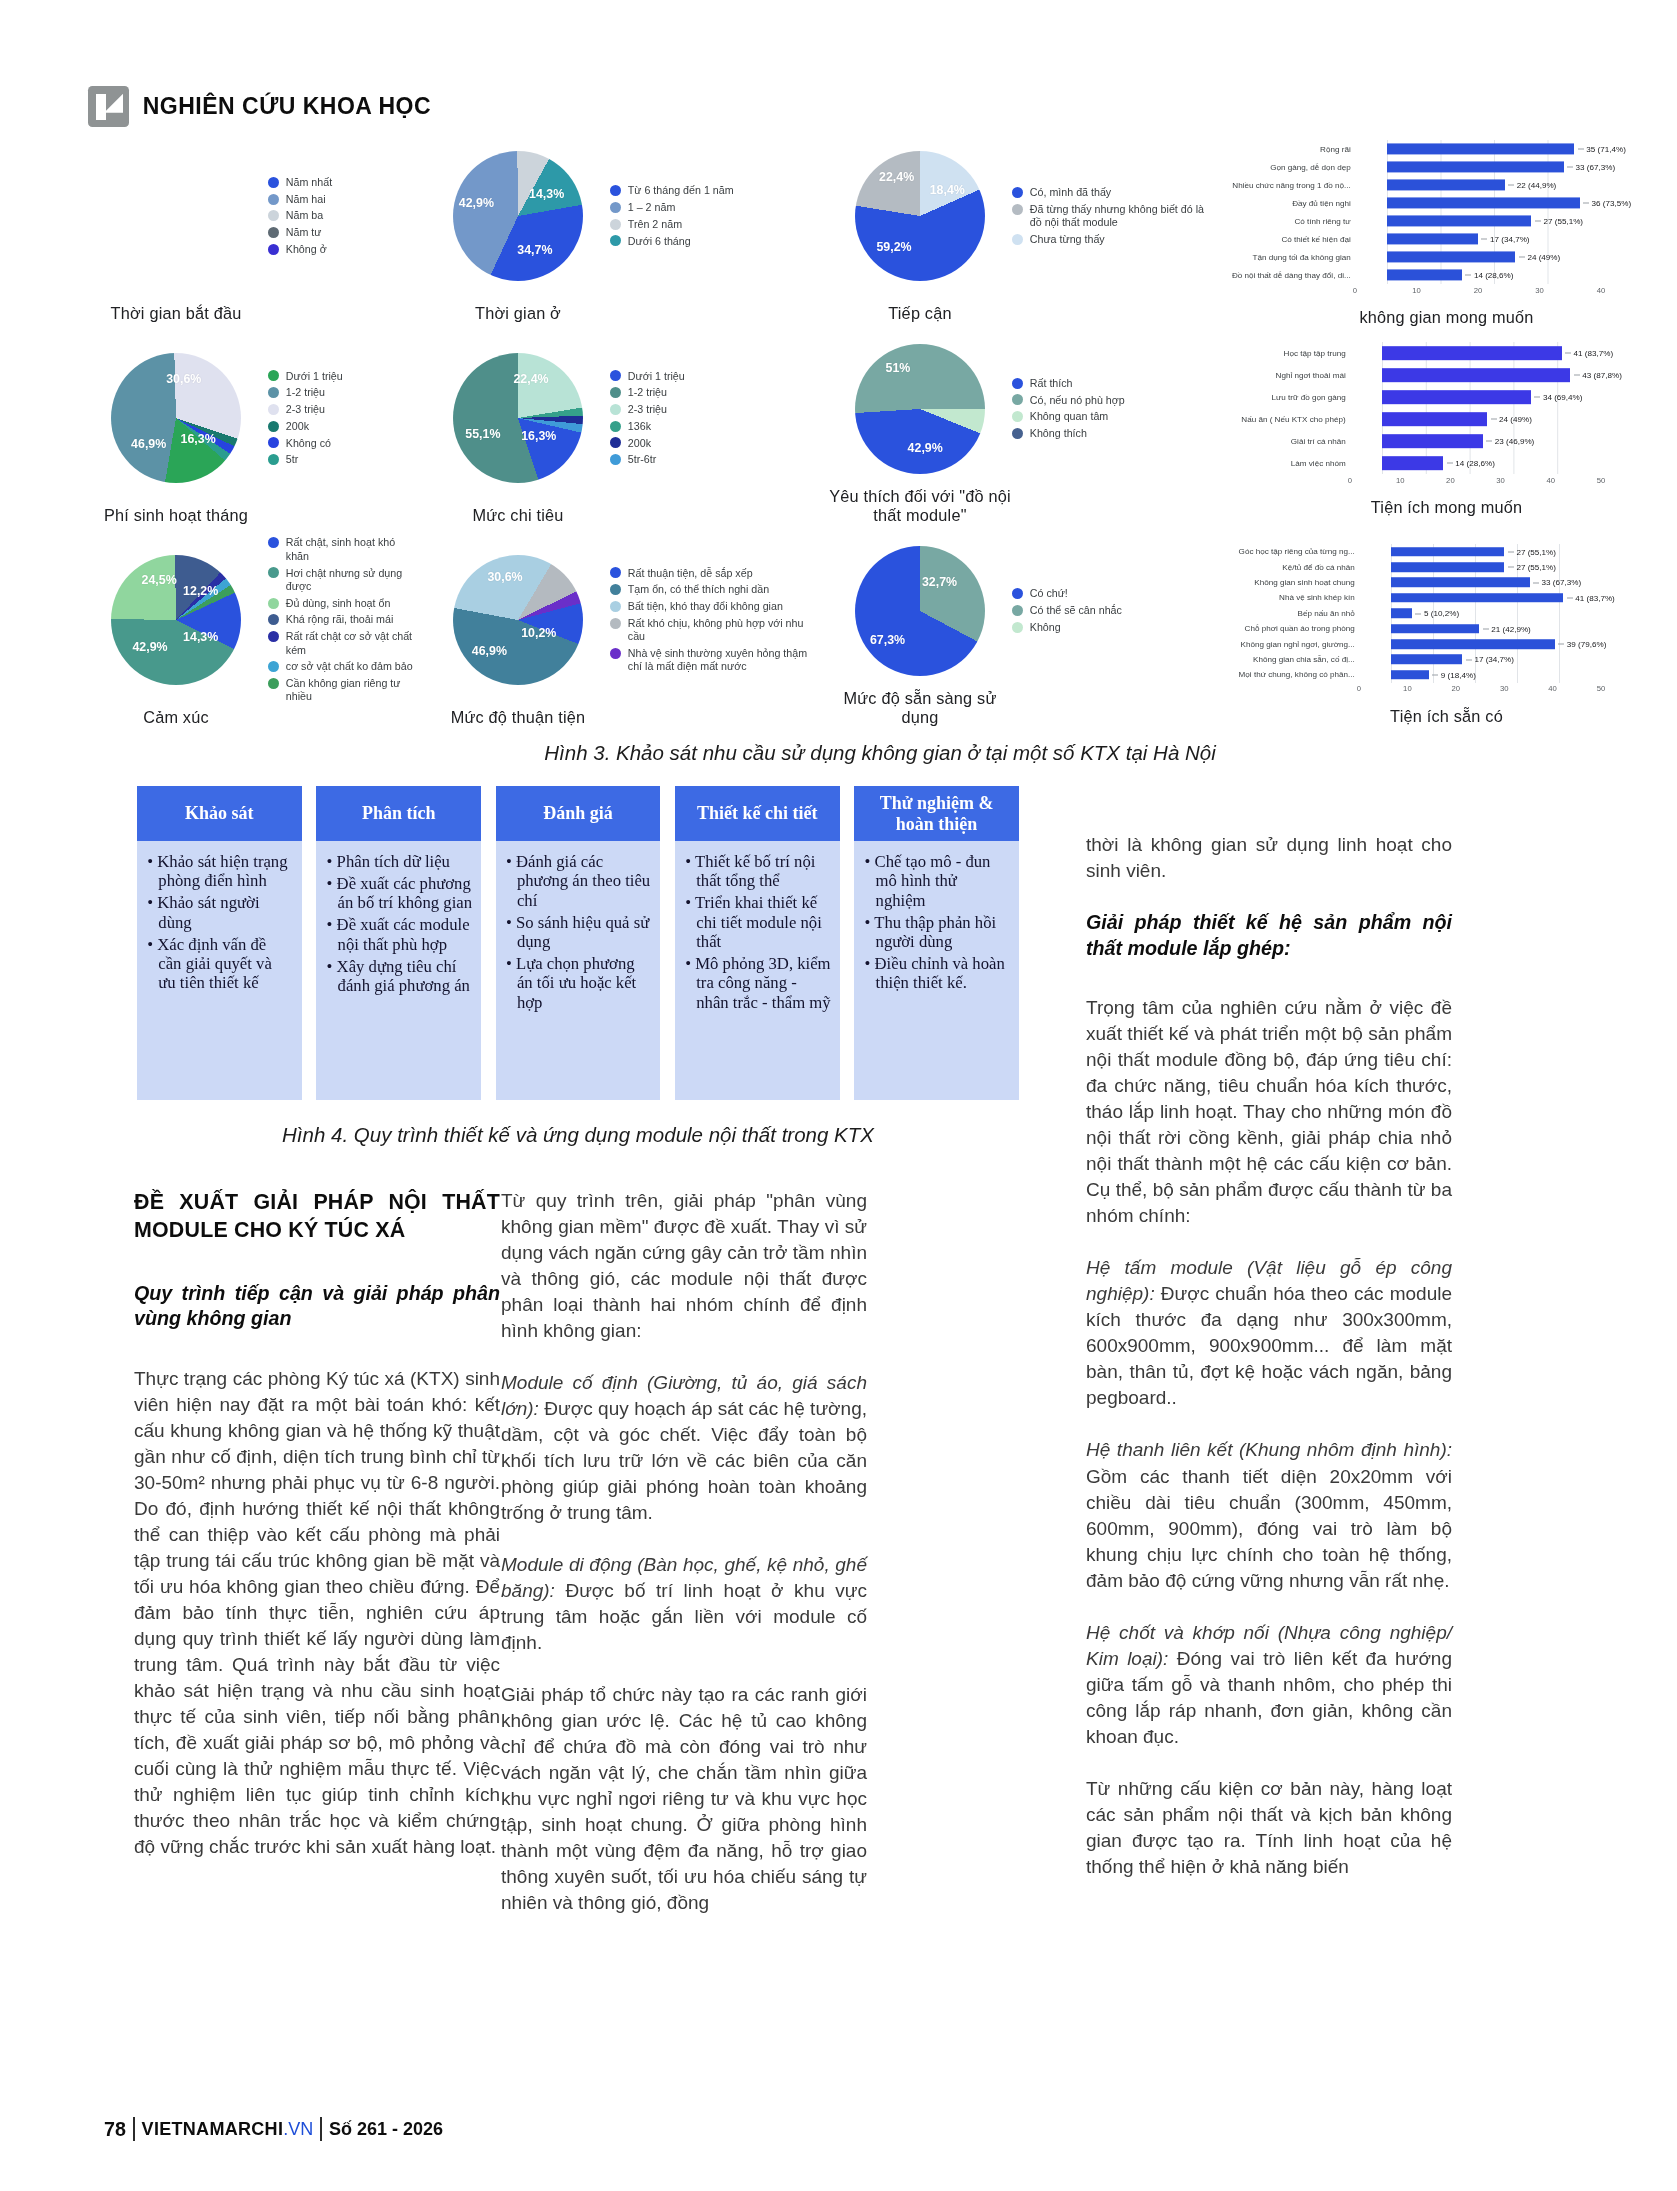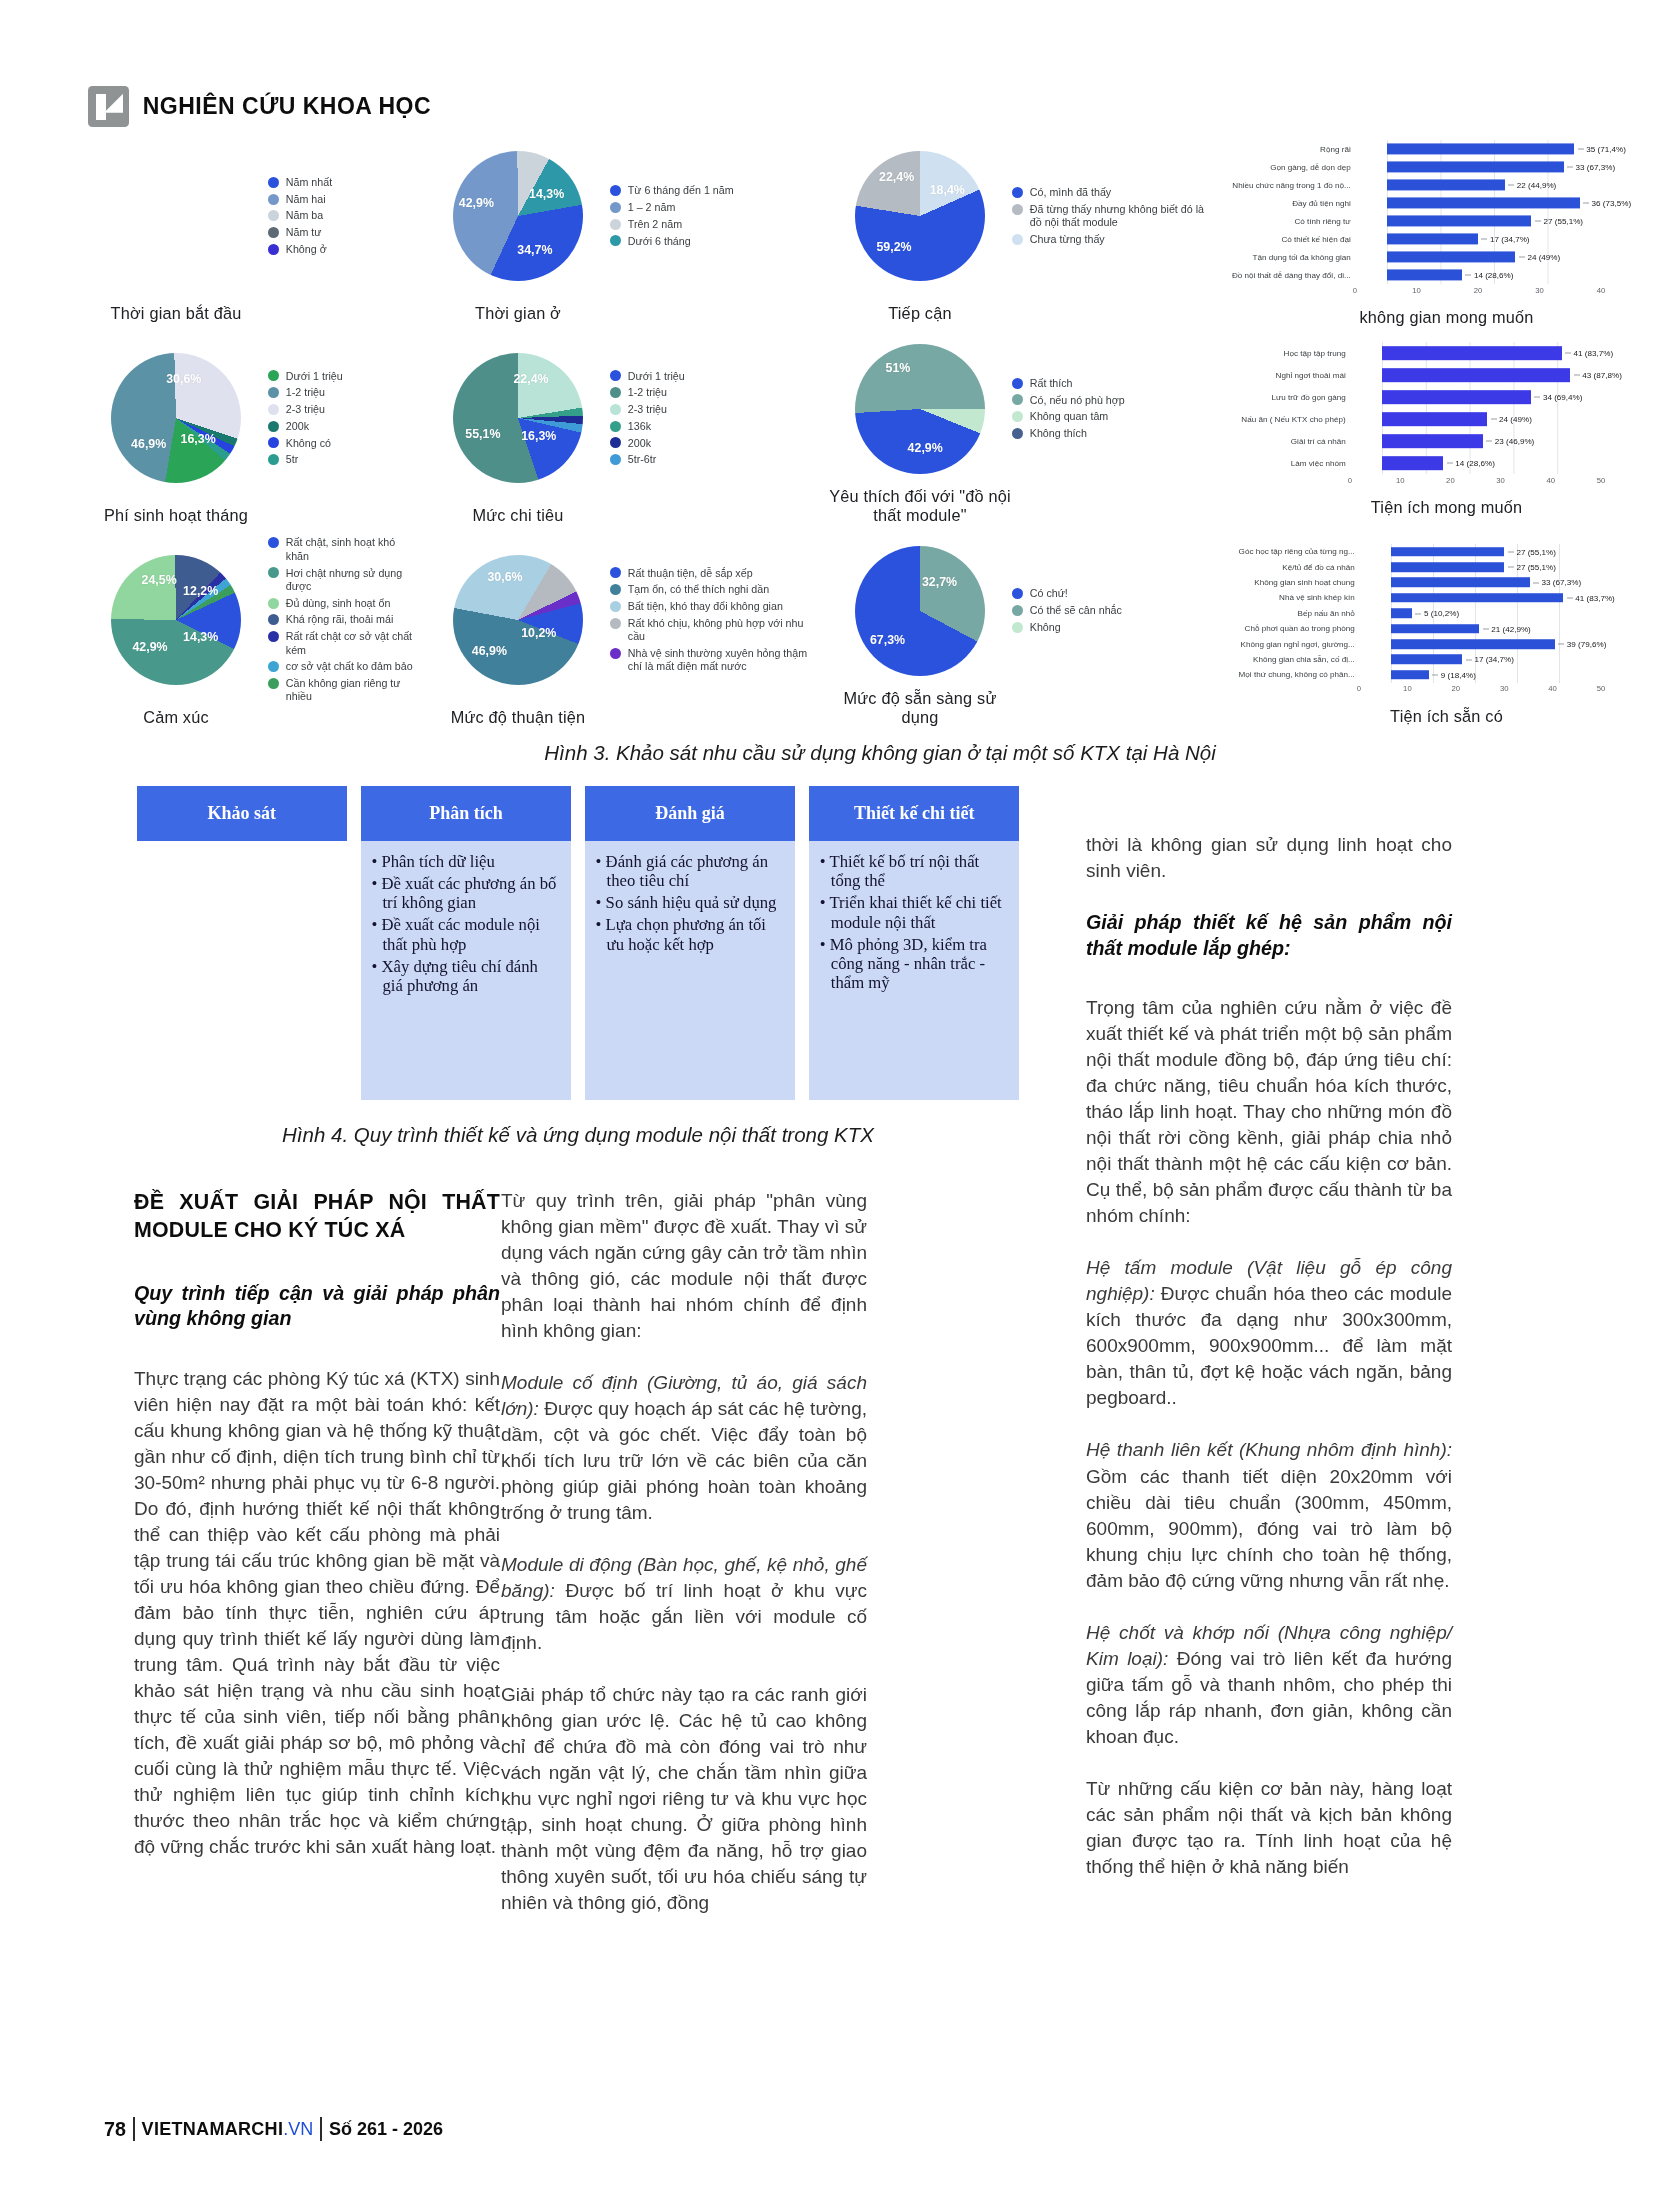--- a/index.html
+++ b/index.html
@@ -589,20 +589,25 @@
           </div>
         </div>
     </div>
     <div class="fig-caption fig3-caption">Hình 3. Khảo sát nhu cầu sử dụng không gian ở tại một số KTX tại Hà Nội</div>
   </section>
 
   <section class="figure4">
     <div class="steps">
         <div class="step">
           <div class="step-head">Khảo sát</div>
+          <div class="step-body">
+            <div class="bullet">• Khảo sát hiện trạng phòng điển hình</div>
+            <div class="bullet">• Khảo sát người dùng</div>
+            <div class="bullet">• Xác định vấn đề cần giải quyết và ưu tiên thiết kế</div>
+          </div>
         </div>
         <div class="step">
           <div class="step-head">Phân tích</div>
           <div class="step-body">
             <div class="bullet">• Phân tích dữ liệu</div>
             <div class="bullet">• Đề xuất các phương án bố trí không gian</div>
             <div class="bullet">• Đề xuất các module nội thất phù hợp</div>
             <div class="bullet">• Xây dựng tiêu chí đánh giá phương án</div>
           </div>
         </div>
@@ -613,20 +618,28 @@
             <div class="bullet">• So sánh hiệu quả sử dụng</div>
             <div class="bullet">• Lựa chọn phương án tối ưu hoặc kết hợp</div>
           </div>
         </div>
         <div class="step">
           <div class="step-head">Thiết kế chi tiết</div>
           <div class="step-body">
             <div class="bullet">• Thiết kế bố trí nội thất tổng thể</div>
             <div class="bullet">• Triển khai thiết kế chi tiết module nội thất</div>
             <div class="bullet">• Mô phỏng 3D, kiểm tra công năng - nhân trắc - thẩm mỹ</div>
+          </div>
+        </div>
+        <div class="step">
+          <div class="step-head">Thử nghiệm &amp; hoàn thiện</div>
+          <div class="step-body">
+            <div class="bullet">• Chế tạo mô - đun mô hình thử nghiệm</div>
+            <div class="bullet">• Thu thập phản hồi người dùng</div>
+            <div class="bullet">• Điều chỉnh và hoàn thiện thiết kế.</div>
           </div>
         </div>
       </div>
     <div class="fig-caption fig4-caption">Hình 4. Quy trình thiết kế và ứng dụng module nội thất trong KTX</div>
   </section>
 
   <section>
     <div class="col col-1">
         <div class="h1">ĐỀ XUẤT GIẢI PHÁP NỘI THẤT MODULE CHO KÝ TÚC XÁ</div>
         <div class="h2">Quy trình tiếp cận và giải pháp phân vùng không gian</div>

